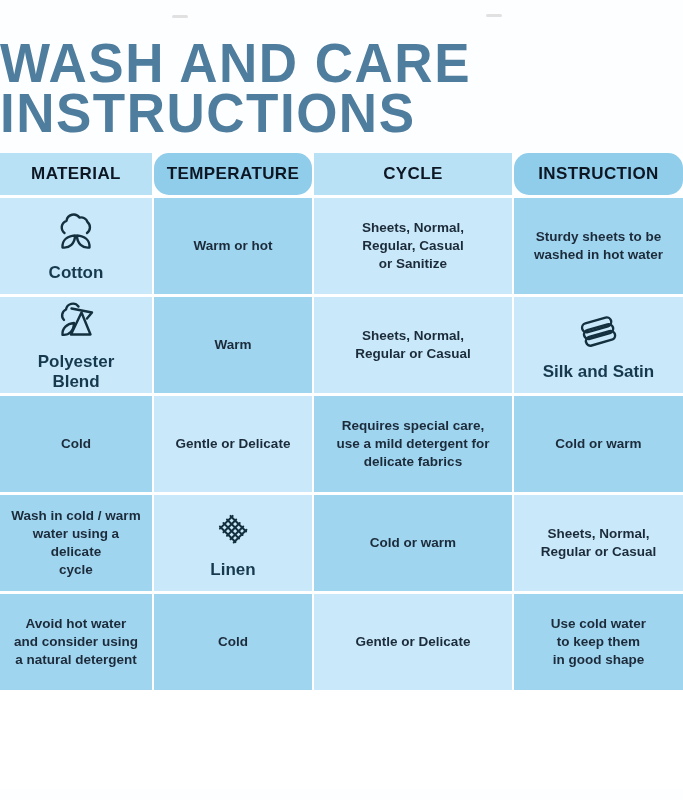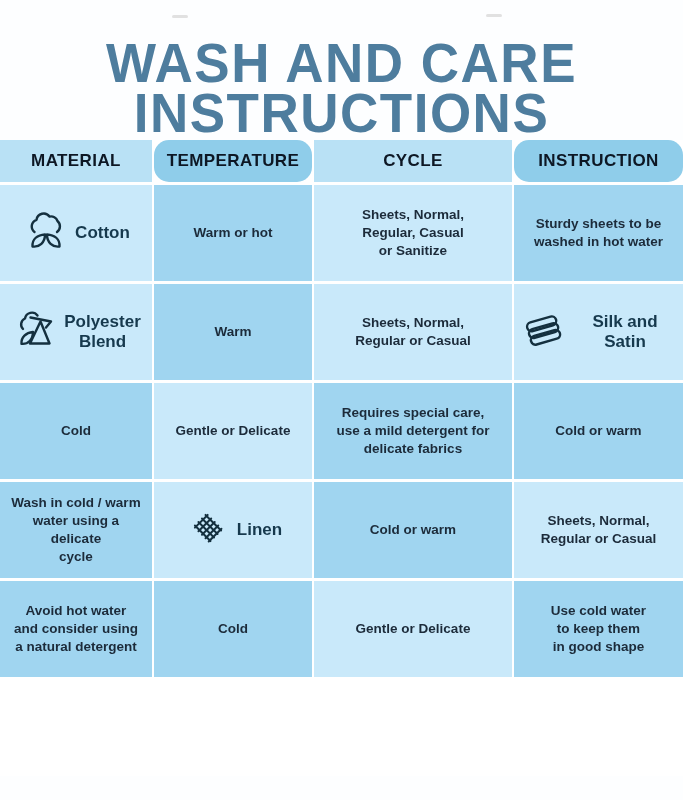--- a/index.html
+++ b/index.html
@@ -16,31 +16,31 @@
 
   .smudge {
     position:absolute; height:3px; width:16px;
     background:#d9d9d9; border-radius:2px; opacity:.8;
   }
   .smudge.s1 { left:172px; top:15px; }
   .smudge.s2 { left:486px; top:14px; }
 
   .title-block {
     padding-top:38px;
-    text-align:center;
+    text-align:left;
     color:var(--title, #4e7d9e);
     font-weight:bold;
     letter-spacing:1.5px;
     line-height:.94;
   }
   .title-line { font-size:53px; transform:scaleY(1.04); }
 
   .care-table {
     position:absolute;
-    left:0; top:140px;
+    left:0; top:153px;
     width:683px;
     display:grid;
     grid-template-columns:152px 158px 198px 1fr;
     grid-template-rows:42px repeat(6, 96px);
     column-gap:2px;
     row-gap:3px;
     background:#ffffff;
   }
 
   .cell {
@@ -64,20 +64,21 @@
   .body-cell {
     font-size:13.5px;
     font-weight:600;
     line-height:1.35;
     color:var(--cell-text, #1c2b3a);
     white-space:pre-line;
     padding:4px 8px;
   }
 
   .material-cell {
+    flex-direction:column;
     gap:5px;
     padding:4px 6px;
   }
   .material-icon { width:48px; height:48px; flex:0 0 auto; }
   .material-icon svg { width:100%; height:100%; display:block; }
   .material-label {
     font-size:17px;
     font-weight:bold;
     line-height:1.15;
     color:var(--material-text, #16394d);

